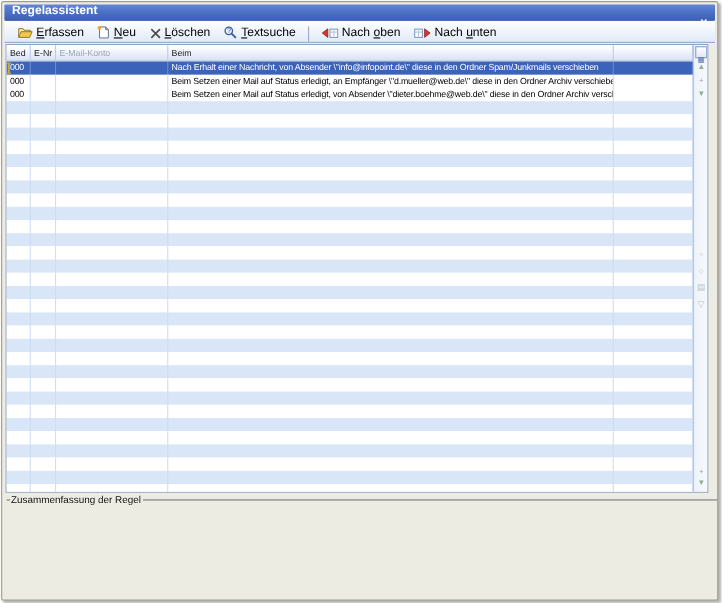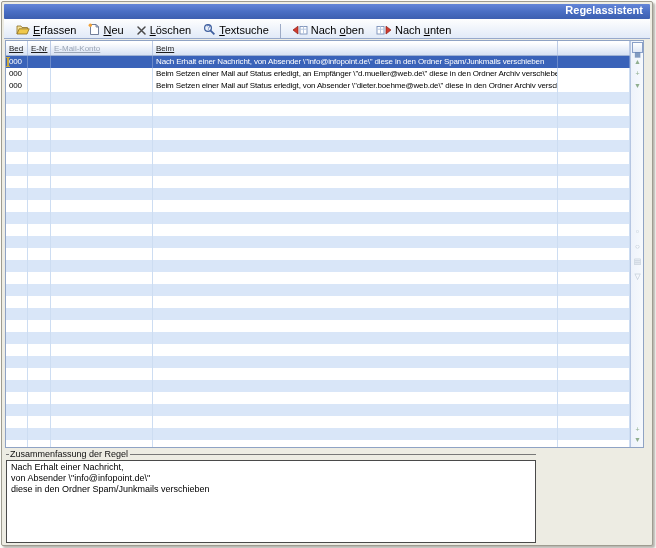--- a/index.html
+++ b/index.html
@@ -4,21 +4,21 @@
 <style>
   html,body{margin:0;padding:0;width:656px;height:548px;overflow:hidden;
     background:#fbfbf8;font-family:"Liberation Sans",sans-serif;}
   .window{position:absolute;left:1px;top:1px;width:650px;height:543px;
     background:#edece3;border:1px solid #9e9c90;border-radius:2px;
     box-shadow:2px 2px 2px rgba(100,98,88,.45);}
 
   
   .titlebar{position:absolute;left:2px;top:2px;right:2px;height:15px;
     background:linear-gradient(180deg,#6486d8 0%,#4a6fc4 50%,#3c5fb0 100%);
-    color:#fff;font-size:11px;font-weight:bold;display:flex;align-items:flex-end;
+    color:#fff;font-size:11px;font-weight:bold;display:flex;align-items:flex-start;
     padding:0 7px;box-sizing:border-box;border-radius:1px;flex-direction:column;}
   .close{margin-left:auto;font-size:11px;font-weight:bold;line-height:11px;cursor:default;}
 
   
   .toolbar{position:absolute;left:2px;top:17px;right:2px;height:20px;
     background:linear-gradient(180deg,#fefefe,#e1eaf8);
     border-bottom:1px solid #97a9cb;display:flex;align-items:flex-end;
     padding-left:6px;box-sizing:border-box;font-size:11px;color:#111;}
   .tb-btn{display:inline-flex;align-items:center;gap:3px;background:none;
     border:1px solid transparent;padding:1px 5px;margin:0;font-family:inherit;
@@ -28,21 +28,21 @@
   u{text-underline-offset:1px;}
 
   
   .grid{position:absolute;left:3px;top:38px;width:637px;height:406px;
     border:1px solid #8fa3c4;background:#fff;overflow:hidden;box-sizing:content-box;}
   .grid-content{position:absolute;left:0;top:0;right:13px;bottom:0;overflow:hidden;}
   .grid-header{display:flex;height:15px;box-sizing:border-box;
     background:linear-gradient(180deg,#ffffff 10%,#d7e2f4 100%);
     border-bottom:1px solid #9fb2d4;font-size:8px;color:#1c1c1c;}
   .hcell{box-sizing:border-box;border-right:1px solid #bccbe6;padding:3px 0 0 3px;
-    white-space:nowrap;overflow:hidden;text-decoration:underline;}
+    white-space:nowrap;overflow:hidden;}
   .hcell.muted{color:#9aa5b5;}
   .flexfill{flex:1 1 auto;}
   .grid-body{position:absolute;left:0;top:15px;right:0;bottom:0;}
   .grid-row{display:flex;height:12px;line-height:12px;font-size:8px;
     white-space:nowrap;position:relative;background:#fff;}
   .grid-row.stripe{background:#d9e6f8;}
   .cell{box-sizing:border-box;border-right:1px solid #cdddf2;padding-left:3px;
     overflow:hidden;letter-spacing:-0.15px;color:#000;}
   .grid-row.selected{background:#3a63b9;}
   .grid-row.selected .cell{color:#fff;border-right-color:rgba(255,255,255,.25);}
@@ -61,21 +61,21 @@
   .strip-btn span{font-size:7px;line-height:9px;color:#5577aa;}
   .nav-group{position:absolute;left:0;width:13px;display:flex;flex-direction:column;
     align-items:center;gap:4px;}
   .nav-top{top:17px;}
   .nav-mid{top:186px;gap:6px;}
   .nav-bottom{bottom:3px;gap:2px;}
   .nav-glyph{font-size:7px;line-height:8px;color:#8fae8f;}
   .nav-mid .nav-glyph{color:#b7c3cf;font-size:8px;line-height:9px;}
 
   
-  .summary{position:absolute;left:4px;top:447px;width:530px;}
+  .summary{position:absolute;left:4px;top:447px;width:646px;}
   .summary-head{display:flex;align-items:center;height:10px;font-size:9px;color:#111;}
   .rule-left{width:3px;height:0;border-top:1px solid #787878;margin-right:1px;}
   .rule-right{flex:1;height:0;border-top:1px solid #787878;margin-left:2px;}
   .summary-box{margin-top:1px;height:80px;background:#fff;border:1px solid #4a4a4a;
     font-size:9px;line-height:11px;padding:1px 4px;white-space:pre-line;color:#000;
     box-sizing:border-box;height:83px;}
 </style>
 </head>
 <body>
 
@@ -414,18 +414,15 @@
         </div>
     </div>
   </div>
 
   <div class="summary">
     <div class="summary-head">
       <span class="rule-left"></span>
       <span class="summary-title">Zusammenfassung der Regel</span>
       <span class="rule-right"></span>
     </div>
-    <div class="summary-box">Nach Erhalt einer Nachricht,
-von Absender \"info@infopoint.de\"
-diese in den Ordner Spam/Junkmails verschieben</div>
   </div>
 
 </div>
 
 </body></html>

